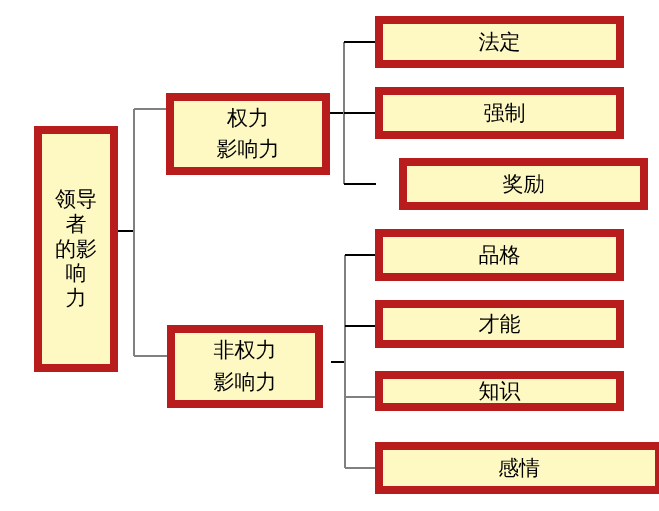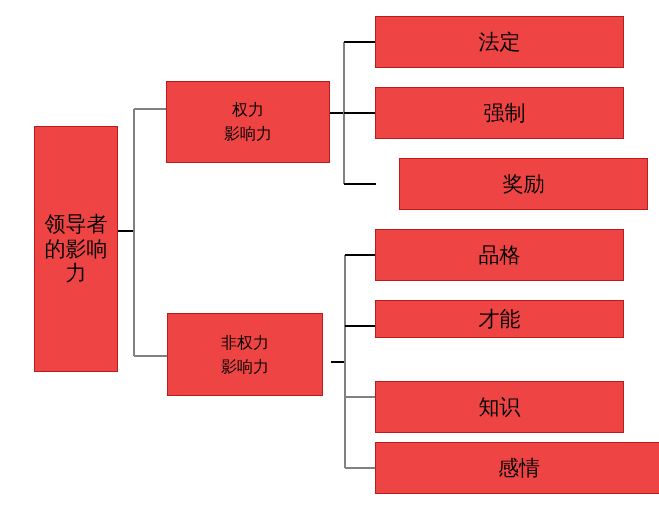--- a/index.html
+++ b/index.html
@@ -21,38 +21,39 @@
   #connectors {
     position: absolute;
     left: 0;
     top: 0;
     width: 659px;
     height: 511px;
   }
   .node {
     position: absolute;
     box-sizing: border-box;
-    background: #ef4444;
-    border: 1px solid #b91c1c;
+    background: #fef9c3;
+    border: 8px solid #b91c1c;
     display: flex;
     align-items: center;
     justify-content: center;
     text-align: center;
     color: #000000;
     line-height: 1.18;
     z-index: 2;
   }
   .node-root {
     font-size: 21px;
     padding: 0 4px;
     letter-spacing: 0px;
   }
   .node-branch {
-    font-size: 16px;
+    font-size: 21px;
     line-height: 1.5;
+    margin-top: 12px;
   }
   .node-leaf {
     font-size: 21px;
   }
   .node-label {
     display: block;
     white-space: pre-line;
   }
 </style>
 </head>
@@ -103,23 +104,23 @@
   <div class="node node-leaf" style="left:375px; top:87px; width:249px; height:52px;padding-left:10px;">
     <span class="node-label">强制</span>
   </div>
   <div class="node node-leaf" style="left:375px; top:158px; width:249px; height:52px;margin-left:24px;">
     <span class="node-label">奖励</span>
   </div>
 
   <div class="node node-leaf" style="left:375px; top:229px; width:249px; height:52px;">
     <span class="node-label">品格</span>
   </div>
-  <div class="node node-leaf" style="left:375px; top:300px; width:249px; height:38px;">
+  <div class="node node-leaf" style="left:375px; top:300px; width:249px; height:48px;">
     <span class="node-label">才能</span>
   </div>
-  <div class="node node-leaf" style="left:375px; top:371px; width:249px; height:52px;margin-top:10px;">
+  <div class="node node-leaf" style="left:375px; top:371px; width:249px; height:40px;">
     <span class="node-label">知识</span>
   </div>
   <div class="node node-leaf" style="left:375px; top:442px; width:288px; height:52px;">
     <span class="node-label">感情</span>
   </div>
 
 </div>
 
 </body></html>

